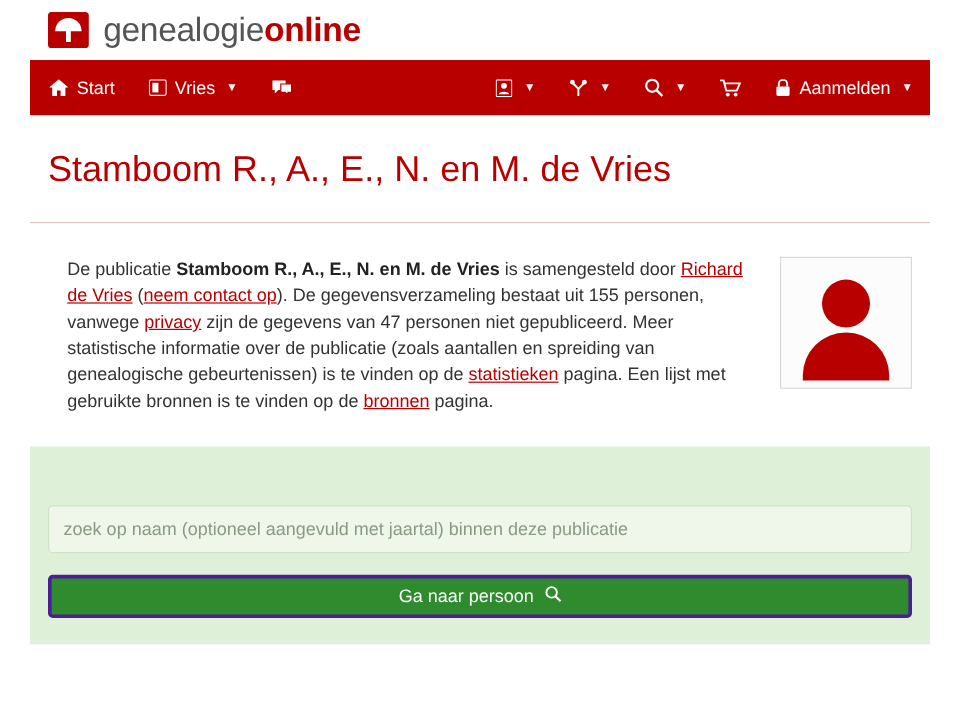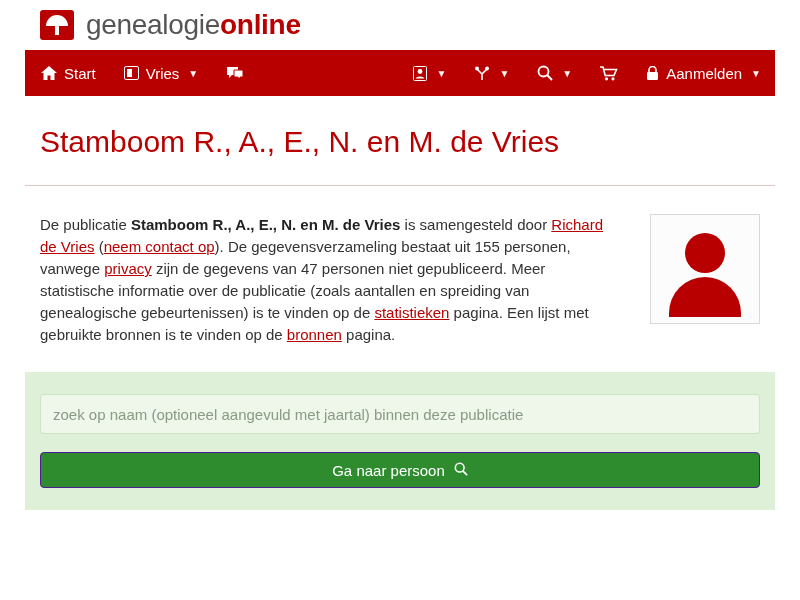--- a/index.html
+++ b/index.html
@@ -110,20 +110,21 @@
   .title-rule {
     border: none;
     border-top: 1px solid #dcc7c7;
     margin: 25px 25px 0 25px;
   }
 
   
   .intro {
     display: flex;
     padding: 28px 40px 0 40px;
+    margin-left: 16px;
   }
   .intro-text {
     font-size: 15px;
     line-height: 22px;
     color: #333333;
     max-width: 580px;
   }
   .intro-text a {
     color: #b80000;
     text-decoration: underline;
@@ -176,32 +177,33 @@
     width: 100%;
     height: 40px;
     border: 1px solid #cfe3c6;
     background: #eef7ea;
     border-radius: 4px;
     padding: 0 12px;
     font-size: 15px;
     color: #14532d;
     font-family: "Liberation Sans", sans-serif;
     outline: none;
+    margin-top: 27px;
   }
   .search-input::placeholder { color: #8a9a85; }
   .search-button {
     display: flex;
     align-items: center;
     justify-content: center;
     gap: 9px;
     width: 100%;
     height: 36px;
     margin-top: 18px;
     background: #2e8b2e;
-    border: 1px solid #4c1d95;
+    border: 3px solid #4c1d95;
     border-radius: 4px;
     color: #ffffff;
     font-size: 15px;
     font-family: "Liberation Sans", sans-serif;
     cursor: pointer;
   }
 </style>
 </head>
 <body>
 

